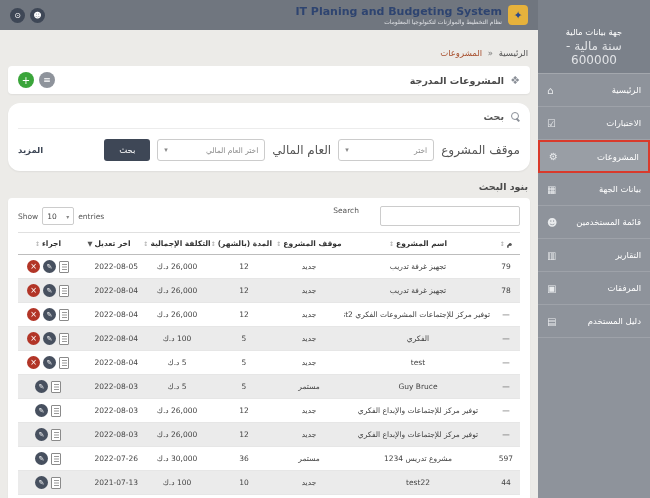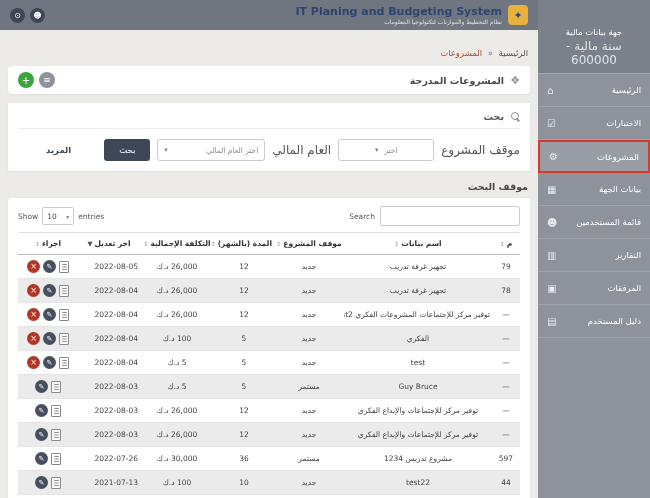--- a/index.html
+++ b/index.html
@@ -31,39 +31,39 @@
   .crumb-current{color:#a8502f;}
   
   .section-bar{background:#fff;border-radius:4px;height:28px;display:flex;align-items:center;gap:6px;padding:0 10px;margin-bottom:9px;box-shadow:0 1px 2px rgba(0,0,0,.06);}
   .section-icon{color:#8a8f97;font-size:11px;}
   .section-title{font-size:9.5px;font-weight:bold;color:#4a4a4a;}
   .bar-actions{margin-inline-start:auto;display:flex;gap:5px;}
   .round-btn{width:16px;height:16px;border-radius:50%;display:flex;align-items:center;justify-content:center;color:#fff;font-size:10px;cursor:pointer;}
   .round-btn.green{background:#3aa53a;}
   .round-btn.gray{background:#8e939b;font-size:9px;}
   
-  .search-card{background:#fff;border-radius:0;padding:8px 10px 10px;margin-bottom:10px;box-shadow:0 1px 2px rgba(0,0,0,.06);}
+  .search-card{background:#fff;border-radius:12px;padding:8px 10px 10px;margin-bottom:10px;box-shadow:0 1px 2px rgba(0,0,0,.06);}
   .search-head{display:flex;align-items:center;gap:6px;padding-bottom:6px;border-bottom:1px solid #ececec;margin-bottom:10px;}
   .search-title{font-size:9.5px;font-weight:bold;color:#555;}
   .mag{width:10px;height:10px;position:relative;display:inline-block;}
   .mag::before{content:"";position:absolute;width:6px;height:6px;border:1.5px solid #8a8f97;border-radius:50%;right:1px;top:0;}
   .mag::after{content:"";position:absolute;width:4px;height:1.5px;background:#8a8f97;transform:rotate(45deg);right:0;bottom:1px;}
   .filters-row{display:flex;align-items:center;gap:7px;}
   .filter-label{font-size:12px;color:#555;white-space:nowrap;}
   .select{height:22px;border:1px solid #ccc;border-radius:3px;background:#fff;display:flex;align-items:center;justify-content:space-between;padding:0 6px;font-size:7.5px;color:#8a8a8a;cursor:pointer;}
   .select::after{content:"▾";color:#888;font-size:7px;margin-inline-start:6px;}
-  .select.status{width:96px;justify-content:center;}
+  .select.status{width:96px;}
   .select.year{width:108px;}
   .btn-search{height:22px;width:46px;background:#3e4756;border:none;border-radius:3px;color:#fff;font-size:8.5px;font-family:inherit;cursor:pointer;}
-  .more-link{margin-inline-start:auto;font-size:8.5px;font-weight:bold;color:#3e4756;cursor:pointer;margin-left:28px;}
+  .more-link{margin-inline-start:auto;font-size:8.5px;font-weight:bold;color:#3e4756;cursor:pointer;}
   .results-title{font-size:9.5px;font-weight:bold;color:#4a4a4a;margin:0 2px 6px;}
   
   .table-card{background:#fff;border-radius:4px;padding:8px 10px;box-shadow:0 1px 2px rgba(0,0,0,.06);}
   .table-controls{display:flex;align-items:center;justify-content:space-between;margin-bottom:6px;}
-  .search-ctrl{direction:ltr;display:flex;align-items:center;gap:5px;font-size:7.5px;color:#555;}
+  .search-ctrl{direction:ltr;display:flex;gap:21px;font-size:7.5px;color:#555;}
   .search-input{width:140px;height:20px;border:1px solid #ccc;border-radius:2px;font-size:8px;padding:0 5px;font-family:inherit;}
   .show-ctrl{direction:ltr;display:flex;align-items:center;gap:4px;font-size:7.5px;color:#555;text-align:center;}
   .page-size{width:32px;height:18px;border:1px solid #ccc;border-radius:2px;display:flex;align-items:center;justify-content:space-between;padding:0 4px;font-size:7.5px;color:#444;cursor:pointer;}
   .page-size::after{content:"▾";font-size:6px;color:#888;}
   table{width:100%;border-collapse:collapse;table-layout:fixed;}
   col.c-id{width:28px;}col.c-status{width:70px;}col.c-dur{width:60px;}col.c-cost{width:74px;}col.c-date{width:62px;}col.c-act{width:60px;}
   th{font-size:7.5px;font-weight:bold;color:#333;padding:6px 2px;border-top:1px solid #e0e0e0;border-bottom:1px solid #bdbdbd;white-space:nowrap;text-align:center;cursor:pointer;}
   td{font-size:7.5px;color:#444;padding:5px 2px;text-align:center;border-bottom:1px solid #e6e6e6;overflow:hidden;white-space:nowrap;}
   tbody tr:nth-child(even){background:#ebebeb;}
   td.cell-date{direction:ltr;text-align:right;}
@@ -179,21 +179,21 @@
           </div>
           <span class="filter-label">العام المالي</span>
           <div class="select year">
             <span>اختر العام المالي</span>
           </div>
           <button class="btn-search">بحث</button>
           <span class="more-link">المزيد</span>
         </div>
       </div>
 
-      <div class="results-title">موقف البحث</div>
+      <div class="results-title">بنود البحث</div>
 
       <div class="table-card">
         <div class="table-controls">
           <div class="search-ctrl">
             <span>Search</span>
             <input class="search-input" type="text" style="">
           </div>
           <div class="show-ctrl">
             <span>Show</span>
             <div class="page-size">
@@ -209,21 +209,21 @@
               <col>
               <col class="c-status">
               <col class="c-dur">
               <col class="c-cost">
               <col class="c-date">
               <col class="c-act">
           </colgroup>
           <thead>
             <tr>
                 <th><span>م</span><span class="sort">↕</span></th>
-                <th><span>اسم بيانات</span><span class="sort">↕</span></th>
+                <th><span>اسم المشروع</span><span class="sort">↕</span></th>
                 <th><span>موقف المشروع</span><span class="sort">↕</span></th>
                 <th><span>المدة (بالشهر)</span><span class="sort">↕</span></th>
                 <th><span>التكلفة الإجمالية</span><span class="sort">↕</span></th>
                 <th><span>اخر تعديل</span><span class="sort active">▼</span></th>
                 <th><span>اجراء</span><span class="sort">↕</span></th>
               </tr>
           </thead>
           <tbody>
               <tr>
                 <td>79</td>

